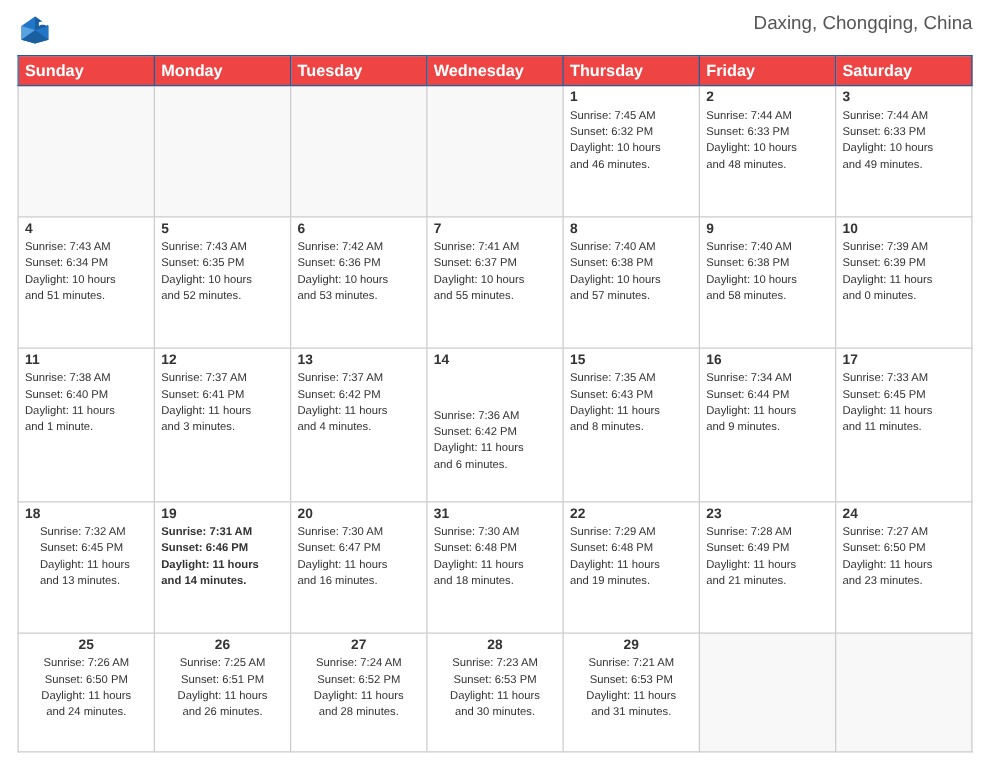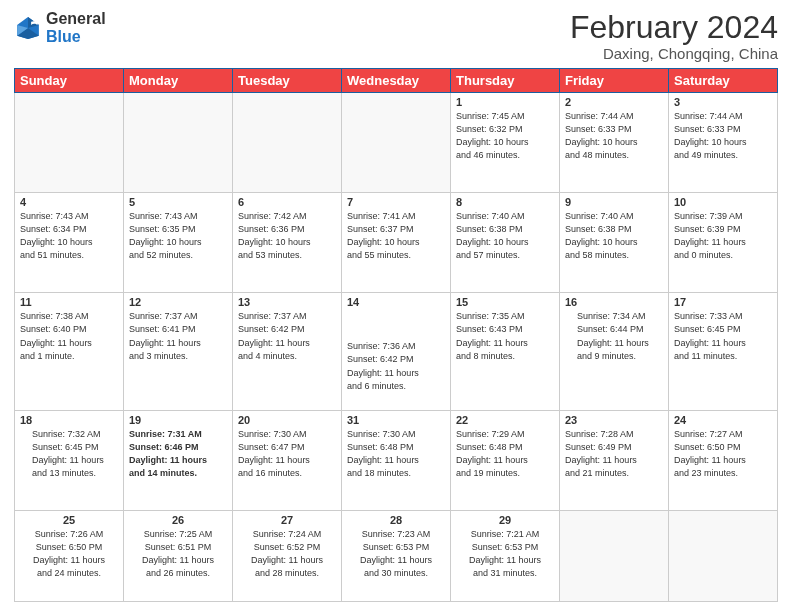--- a/index.html
+++ b/index.html
@@ -110,27 +110,22 @@
   <div class="header">
     <div class="logo">
       <svg class="logo-icon" viewBox="0 0 36 36">
         <polygon points="18,4 32,14 32,28 18,32 4,28 4,14" fill="#2176c7"></polygon>
         <polygon points="18,4 32,14 18,18" fill="#1a5fa0"></polygon>
         <polygon points="18,18 32,28 18,32 4,28" fill="#1a5fa0"></polygon>
         <polygon points="4,14 18,18 4,28" fill="#5ba3e0"></polygon>
 
         <path d="M22 10 C26 8, 32 10, 30 14 C28 12, 24 12, 22 14 Z" fill="white"></path>
       </svg>
-      <div class="logo-text">
-        <span class="logo-general">General</span>
-        <span class="logo-blue">Blue</span>
-      </div>
     </div>
     <div class="title-area">
-      <div class="month-title">February 2024</div>
       <div class="location-title">Daxing, Chongqing, China</div>
     </div>
   </div>
 
   <table class="calendar-table">
     <thead>
       <tr>
         <th>Sunday</th>
         <th>Monday</th>
         <th>Tuesday</th>
@@ -250,21 +245,21 @@
           </td>
           <td>
             <div class="day-number">15</div>
             <div class="day-info" style="white-space: pre-line;">Sunrise: 7:35 AM
 Sunset: 6:43 PM
 Daylight: 11 hours
 and 8 minutes.</div>
           </td>
           <td>
             <div class="day-number">16</div>
-            <div class="day-info" style="white-space: pre-line; margin-left: 12px;">Sunrise: 7:34 AM
+            <div class="day-info" style="white-space: pre-line;">Sunrise: 7:34 AM
 Sunset: 6:44 PM
 Daylight: 11 hours
 and 9 minutes.</div>
           </td>
           <td>
             <div class="day-number">17</div>
             <div class="day-info" style="white-space: pre-line;">Sunrise: 7:33 AM
 Sunset: 6:45 PM
 Daylight: 11 hours
 and 11 minutes.</div>

